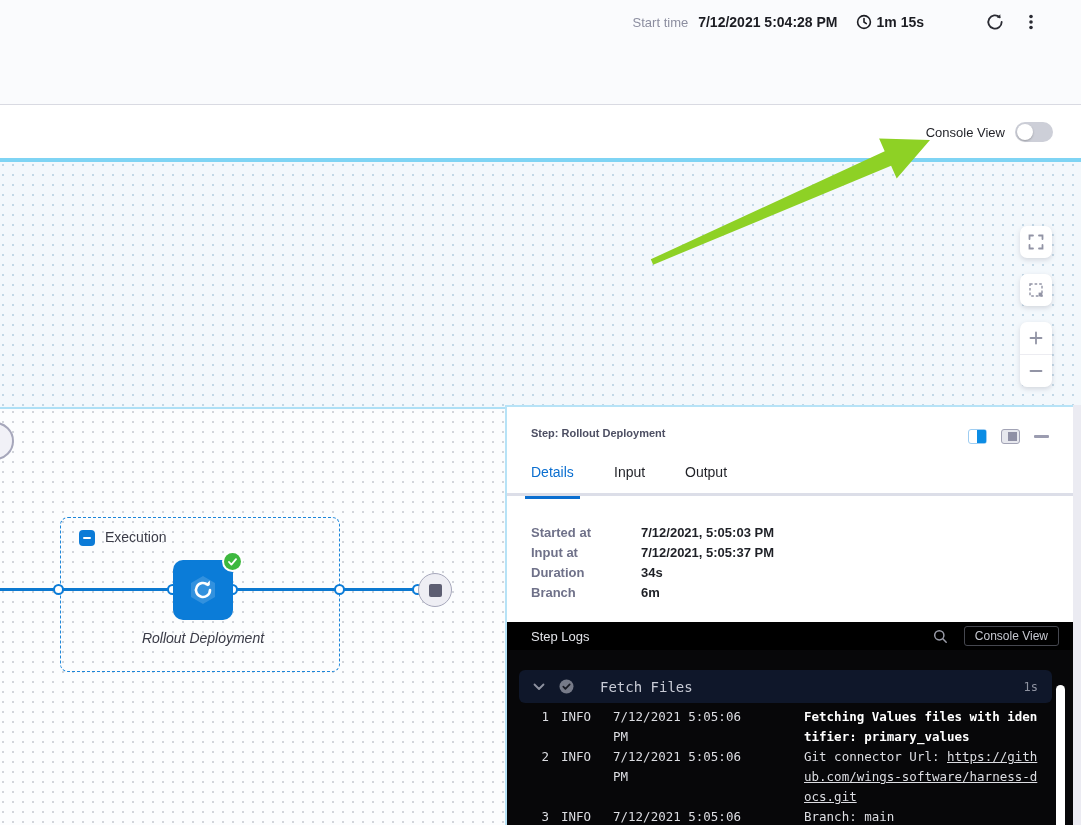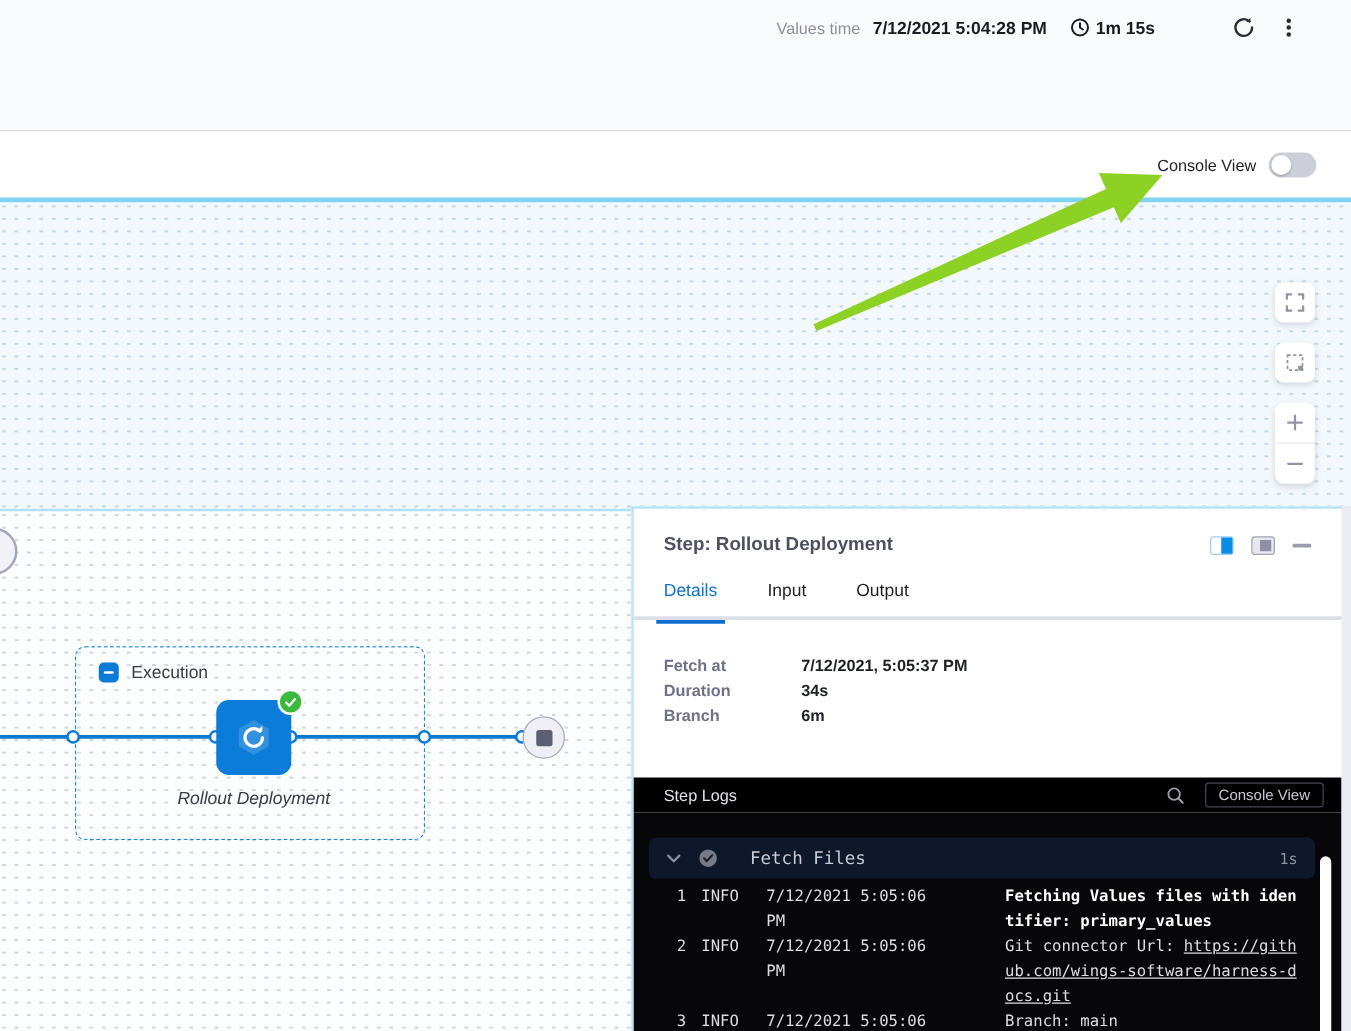--- a/index.html
+++ b/index.html
@@ -66,21 +66,21 @@
     background:#3db83f; box-shadow:0 0 0 2px #ffffff; display:flex; align-items:center; justify-content:center; }
   #node-label { position:absolute; left:103px; top:218px; width:200px; text-align:center;
     font-size:14px; color:#3a3b47; line-height:22px;font-style:italic; }
   #end-node { position:absolute; left:418px; top:164px; width:34px; height:34px; border-radius:50%;
     background:#eeeef4; border:1.6px solid #a6a7bb; display:flex; align-items:center; justify-content:center; cursor:pointer; }
   #end-node .sq { width:13px; height:13px; background:#5d5e72; border-radius:2px; }
 
   
   #step-panel { position:absolute; left:505px; top:405px; width:576px; height:420px; background:#fff;
     border-top:2px solid #b7e3f7; border-left:2px solid #b7e3f7; }
-  #panel-title { position:absolute; left:24px; top:20px; font-size:15px; font-weight:700; color:#4d4f63; }
+  #panel-title { position:absolute; left:24px; top:20px; font-size:11px; font-weight:700; color:#4d4f63; }
   #panel-actions { position:absolute; right:32px; top:22px; display:flex; align-items:center; gap:14px; }
   .view-icon1 { width:19px; height:15px; border:1.5px solid #9ecdf2; border-radius:3px; background:#fff;
     position:relative; cursor:pointer; }
   .view-icon1 .fill { position:absolute; right:0; top:0; width:9px; height:100%; background:#0b8ce4; border-radius:0 1px 1px 0; }
   .view-icon2 { width:19px; height:15px; border:1.5px solid #a2a3b5; border-radius:3px; background:#e7e8ee;
     position:relative; cursor:pointer; }
   .view-icon2 .fill { position:absolute; right:2px; top:2px; width:9px; height:9px; background:#8f90a5; }
   .minimize-dash { width:15px; height:3px; background:#9b9cb0; border-radius:1px; cursor:pointer; }
   #tabs { position:absolute; left:0; top:57px; width:100%; height:32px; border-bottom:3px solid #dcdee8; }
   .tab { position:absolute; top:0; height:32px; font-size:14px; color:#1f2026; cursor:pointer; }
@@ -117,21 +117,21 @@
   #log-scrollbar { position:absolute; right:10px; top:35px; width:9px; height:172px; background:#ffffff; border-radius:5px; cursor:pointer; }
   #right-scroll-strip { position:absolute; right:0; top:405px; width:8px; height:420px; background:#ebebf2; }
 
   svg { display:block; }
 </style>
 </head>
 <body>
 
 <div id="top-header">
   <div id="time-row">
-    <span class="start-time-label">Values time</span>
+    <span class="start-time-label">Start time</span>
     <span class="start-time-value">7/12/2021 5:04:28 PM</span>
     <span class="elapsed-wrap">
       <span>
         <svg width="16" height="16" viewBox="0 0 16 16">
             <circle cx="8" cy="8" r="6.4" fill="none" stroke="#1c1d23" stroke-width="1.6"></circle>
             <path d="M8 4.6V8l2.3 1.6" fill="none" stroke="#1c1d23" stroke-width="1.6" stroke-linecap="round"></path>
           </svg>
       </span>
       <span class="elapsed-text">1m 15s</span>
     </span>
@@ -245,21 +245,25 @@
   </div>
 
   <div id="tabs">
     <span class="tab active" id="tab-details">Details</span>
     <span class="tab" id="tab-input">Input</span>
     <span class="tab" id="tab-output">Output</span>
   </div>
 
   <div id="details-grid">
     <div class="detail-row">
-      <span class="detail-label">Fetch at</span>
+      <span class="detail-label">Started at</span>
+      <span class="detail-value">7/12/2021, 5:05:03 PM</span>
+    </div>
+    <div class="detail-row">
+      <span class="detail-label">Input at</span>
       <span class="detail-value">7/12/2021, 5:05:37 PM</span>
     </div>
     <div class="detail-row">
       <span class="detail-label">Duration</span>
       <span class="detail-value">34s</span>
     </div>
     <div class="detail-row">
       <span class="detail-label">Branch</span>
       <span class="detail-value">6m</span>
     </div>

